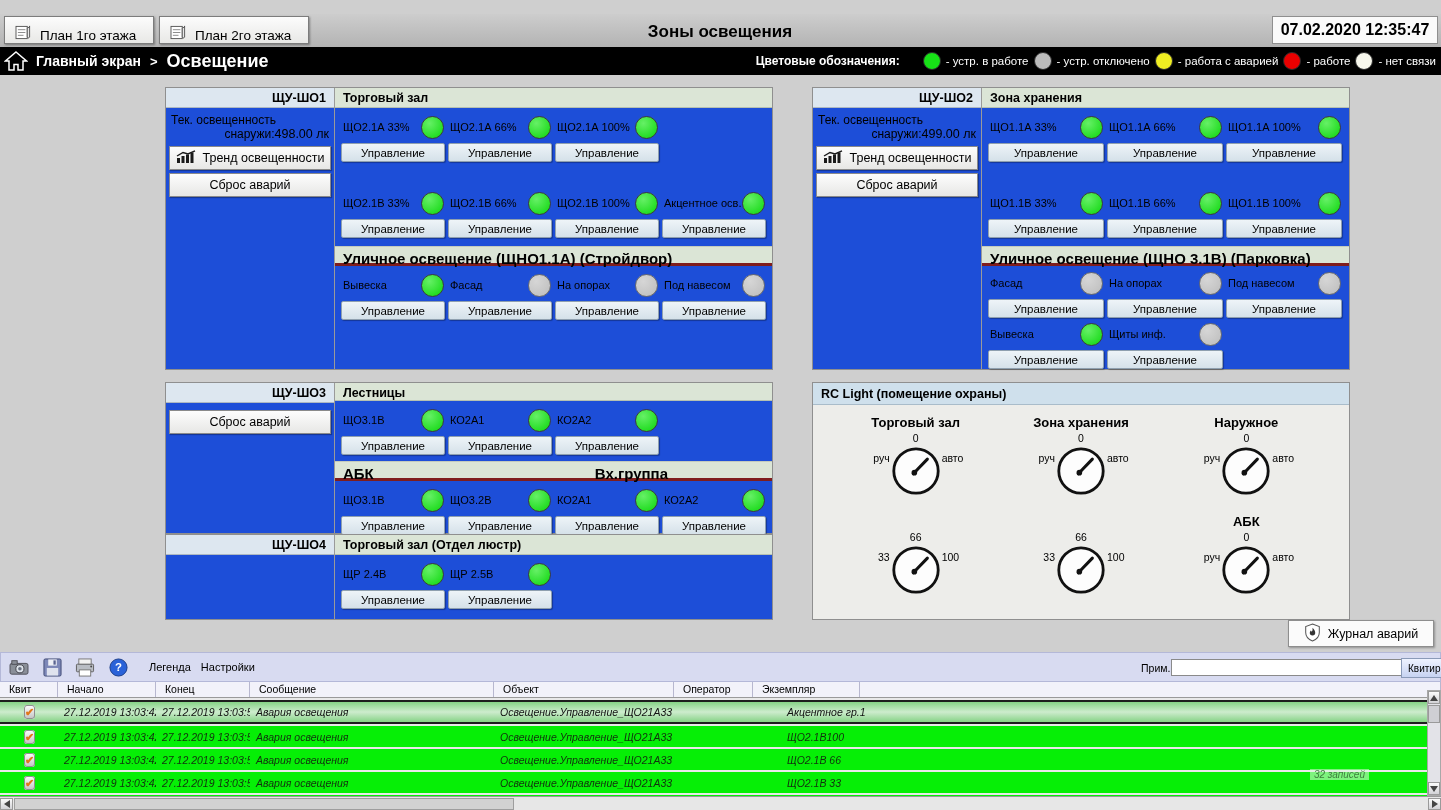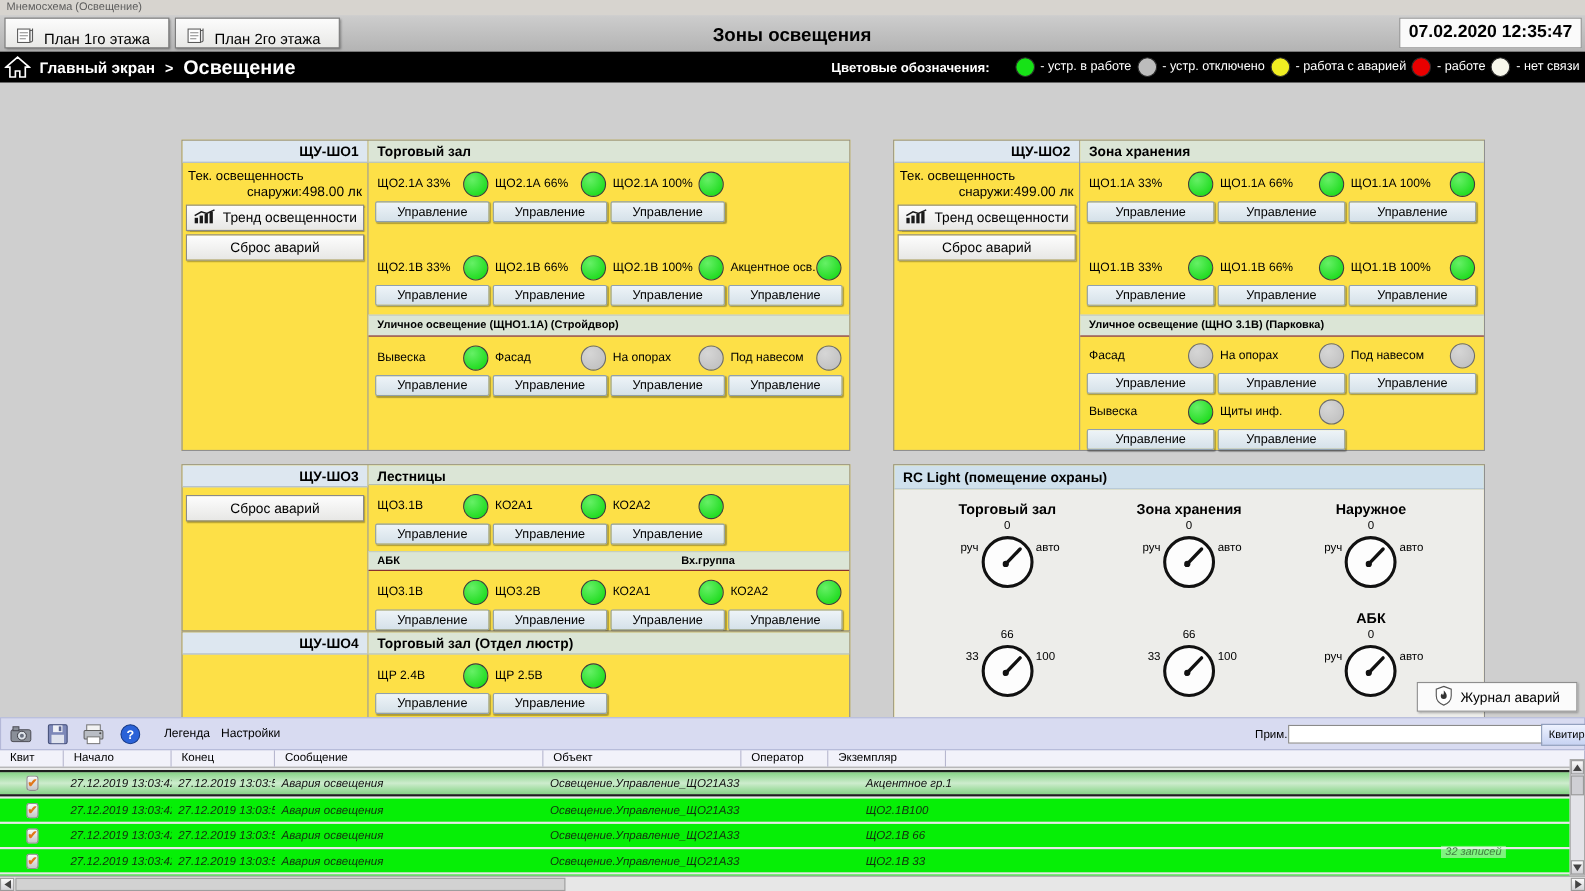--- a/index.html
+++ b/index.html
@@ -25,21 +25,21 @@
             color:#fff;display:flex;align-items:center;}
   .homebox{width:32px;height:28px;display:flex;align-items:center;justify-content:center;cursor:pointer;}
   .crumb-root{font-weight:bold;font-size:14px;margin-left:4px;cursor:pointer;}
   .crumb-sep{margin:0 9px;font-weight:bold;font-size:13px;}
   .crumb-cur{font-size:18px;font-weight:bold;}
   .legend{margin-left:auto;display:flex;align-items:center;gap:5px;padding-right:5px;font-size:11.5px;white-space:nowrap;}
   .legend-title{font-weight:bold;font-size:12px;margin-right:18px;}
   .lcirc{width:16px;height:16px;border-radius:50%;border:1px solid #2a2a2a;flex:0 0 auto;}
 
   
-  .panel{position:absolute;background:#fde047;border:1px solid #8f8f8f;display:flex;box-sizing:border-box;margin-top:40px;}
+  .panel{position:absolute;background:#1d4ed8;border:1px solid #8f8f8f;display:flex;box-sizing:border-box;}
   .pleft{width:168px;border-right:1px solid #9a9a9a;display:flex;flex-direction:column;flex:0 0 auto;}
   .pleft-h{height:20px;background:#dde7f0;border-bottom:1px solid #adb8c2;font-weight:bold;
            font-size:12.5px;text-align:right;padding:3px 8px 0 0;box-sizing:border-box;}
   .pright{flex:1;display:flex;flex-direction:column;min-width:0;}
   .pright-h{height:20px;background:#dbe5d6;border-bottom:1px solid #b6c0b1;font-weight:bold;
             font-size:12.5px;padding:3px 0 0 8px;box-sizing:border-box;}
   .lux{font-size:12px;padding:5px 5px 2px 5px;}
   .lux-l2{display:flex;justify-content:flex-end;align-items:flex-end;}
   .lux-val{font-size:12.5px;}
   .gbtn{margin:3px 3px 0 3px;height:22px;background:linear-gradient(#fdfdfd,#e7e7e5);
@@ -50,22 +50,22 @@
       padding:0 4px 0 2px;box-sizing:border-box;height:28px;flex:0 0 auto;}
   .cg-lbl{font-size:11px;white-space:nowrap;}
   .led{width:21px;height:21px;border-radius:50%;flex:0 0 auto;}
   .led.on{background:radial-gradient(circle at 35% 30%,#66f066,#0bd60b);border:1px solid #3c3c3c;}
   .led.off{background:radial-gradient(circle at 35% 30%,#d6d6d6,#bcbcbc);border:1px solid #6c6c6c;}
   .btnrow{display:flex;gap:3px;padding-left:6px;margin-top:2px;}
   .ubtn{width:104px;height:19px;background:linear-gradient(#eef4f8,#d5e1e9);border:1px solid #8fa0af;
         font-size:11.5px;font-family:"Liberation Sans",sans-serif;box-shadow:1px 1px 1px rgba(0,0,0,.3);
         cursor:pointer;border-radius:2px;}
   .w2 .cg{width:119px;} .w2 .ubtn{width:116px;}
-  .subh{height:20px;background:#dbe5d6;border-top:1px solid #c3cbbe;border-bottom:1px solid #7f1d1d;
-        font-weight:bold;font-size:10px;padding:3px 8px 0 8px;box-sizing:border-box;}
+  .subh{height:20px;background:#dbe5d6;border-top:1px solid #c3cbbe;border-bottom:3px solid #7f1d1d;
+        font-weight:bold;font-size:15px;padding:3px 8px 0 8px;box-sizing:border-box;}
   .subh.dual{display:flex;justify-content:space-between;padding-right:104px;}
 
   
   .rc-h{height:22px;background:#cfe0ec;border-bottom:1px solid #a9bcca;font-weight:bold;
         font-size:12.5px;padding:4px 0 0 8px;box-sizing:border-box;}
   .rc-body{flex:1;background:#ededea;display:grid;grid-template-columns:1fr 1fr 1fr;
            grid-template-rows:1fr 1fr;padding:10px 20px 6px 20px;}
   .dial{text-align:center;}
   .dial-title{font-weight:bold;font-size:13px;height:17px;}
   .dial-top{font-size:10.5px;height:13px;}
@@ -126,21 +126,20 @@
          border-right:6px solid #444;margin:1px auto 0;}
   .tri-r{width:0;height:0;border-top:4px solid transparent;border-bottom:4px solid transparent;
          border-left:6px solid #444;margin:1px auto 0;}
   .hsb-th{position:absolute;left:14px;top:1px;width:500px;height:12px;background:#d2d2d2;border:1px solid #9e9e9e;box-sizing:border-box;cursor:grab;}
 </style>
 </head>
 <body>
 
 <div id="app">
 
-  <div class="win-title">Мнемосхема (Освещение)</div>
 
   <div class="tabbar">
     <div class="tab tab1">
       <span>
         <svg width="17" height="15" viewBox="0 0 18 16">
             <rect x="1" y="1.5" width="12" height="13" fill="#fff" stroke="#555"></rect>
             <line x1="3" y1="5" x2="11" y2="5" stroke="#888"></line>
             <line x1="3" y1="8" x2="11" y2="8" stroke="#888"></line>
             <line x1="3" y1="11" x2="9" y2="11" stroke="#888"></line>
             <path d="M13 3 Q16 3 15.5 1 L15.5 13 Q13.5 15 13 13 Z" fill="#e8e8e8" stroke="#555"></path>

